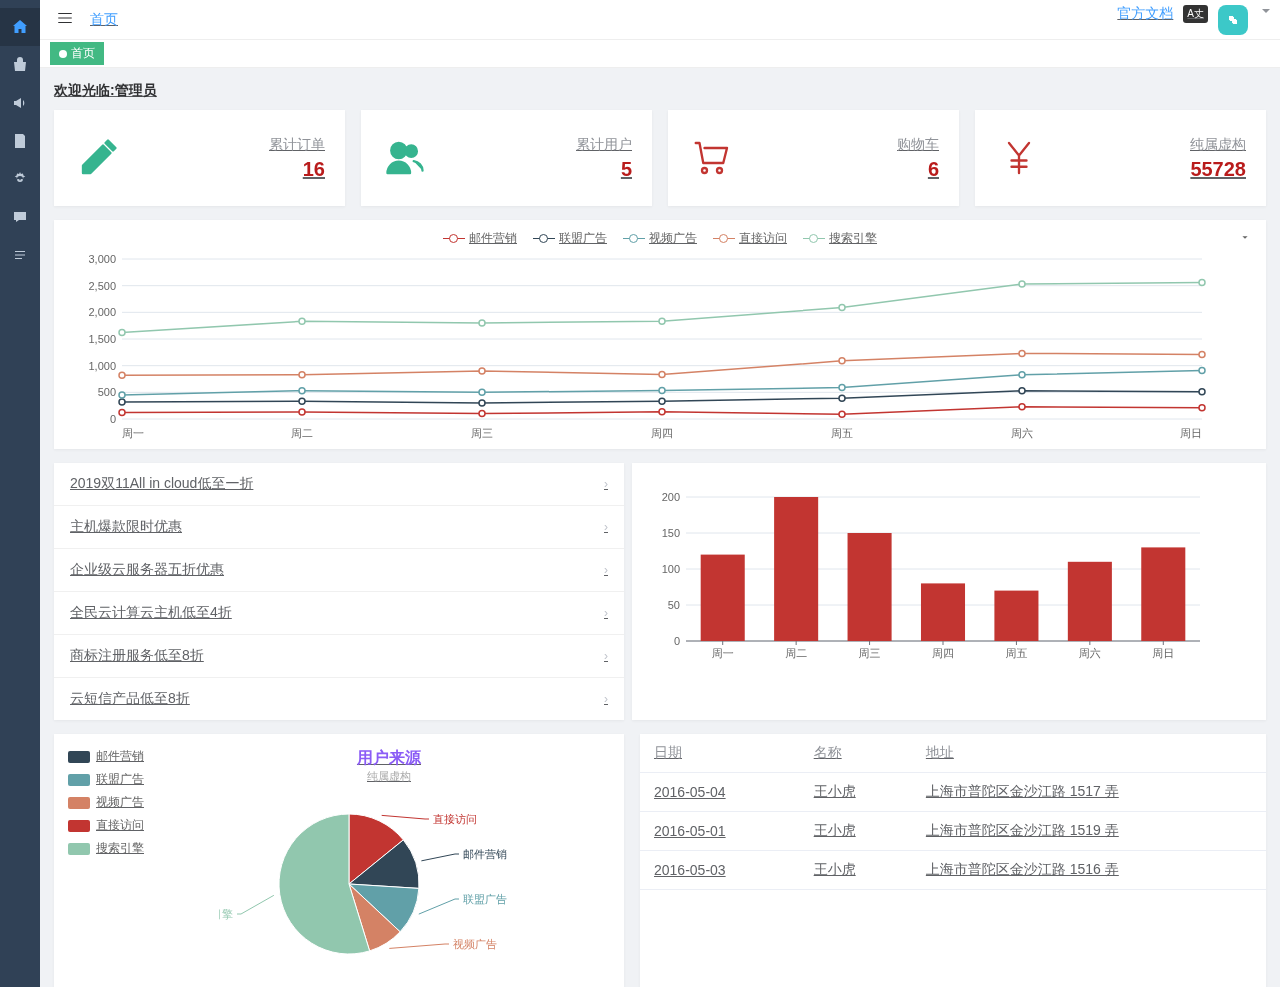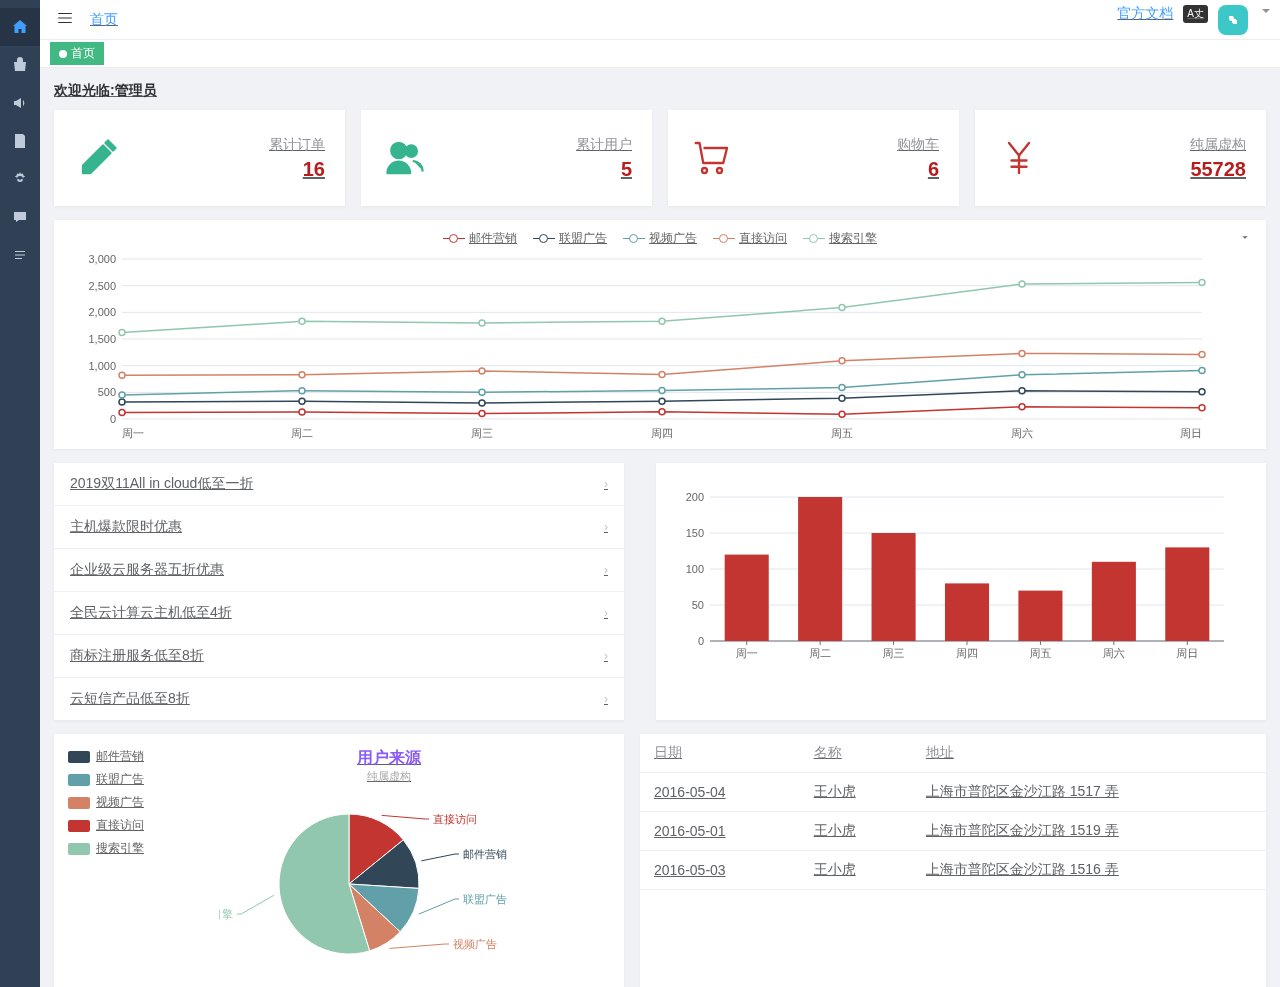--- a/index.html
+++ b/index.html
@@ -35,21 +35,21 @@
 .stat-value { font-size: 20px; color: #b91c1c; font-weight: 700; }
 .panel { background: #fff; box-shadow: 0 1px 3px rgba(0,0,0,.05); }
 .line-chart-panel { padding: 10px 18px 6px; margin-bottom: 14px; position: relative; }
 .download-icon { position: absolute; right: 14px; top: 10px; cursor: pointer; color: #666; }
 .download-icon svg { width: 14px; height: 14px; }
 .legend-row { display: flex; justify-content: center; gap: 16px; font-size: 12px; margin-bottom: 6px; }
 .legend-item { display: flex; align-items: center; gap: 4px; color: #666; }
 .legend-line { width: 22px; height: 0; border-top: 1.5px solid; position: relative; }
 .legend-line::before { content: ''; position: absolute; width: 7px; height: 7px; border: 1.5px solid currentColor; background: #fff; border-radius: 50%; left: 6px; top: -5px; }
 .chart-svg { display: block; }
-.row2 { display: flex; gap: 32px; margin-bottom: 14px; }
+.row2 { display: flex; gap: 8px; margin-bottom: 14px; }
 .list-panel { flex: 0 0 570px; }
 .list-item { display: flex; align-items: center; justify-content: space-between; padding: 12px 16px; border-bottom: 1px solid #f0f0f0; font-size: 14px; color: #606266; cursor: pointer; }
 .list-item:last-child { border-bottom: none; }
 .chevron-right { color: #c0c4cc; font-size: 12px; }
 .bar-panel { flex: 1; padding: 30px 18px 10px; }
 .row3 { display: flex; gap: 16px; }
 .pie-panel { flex: 0 0 570px; padding: 14px; display: flex; }
 .pie-legend { width: 100px; font-size: 12px; color: #666; }
 .pie-legend-item { display: flex; align-items: center; gap: 6px; margin-bottom: 6px; }
 .pie-swatch { width: 22px; height: 12px; border-radius: 2px; }

